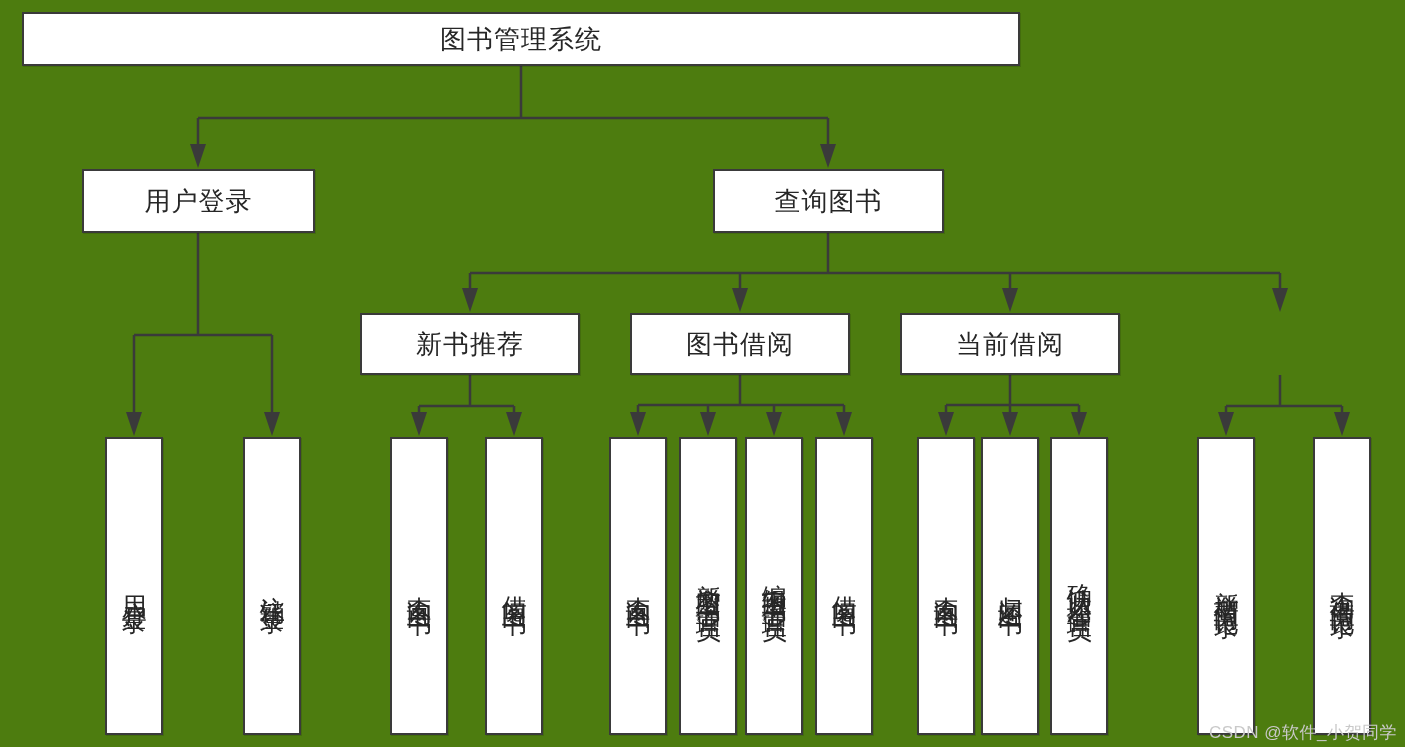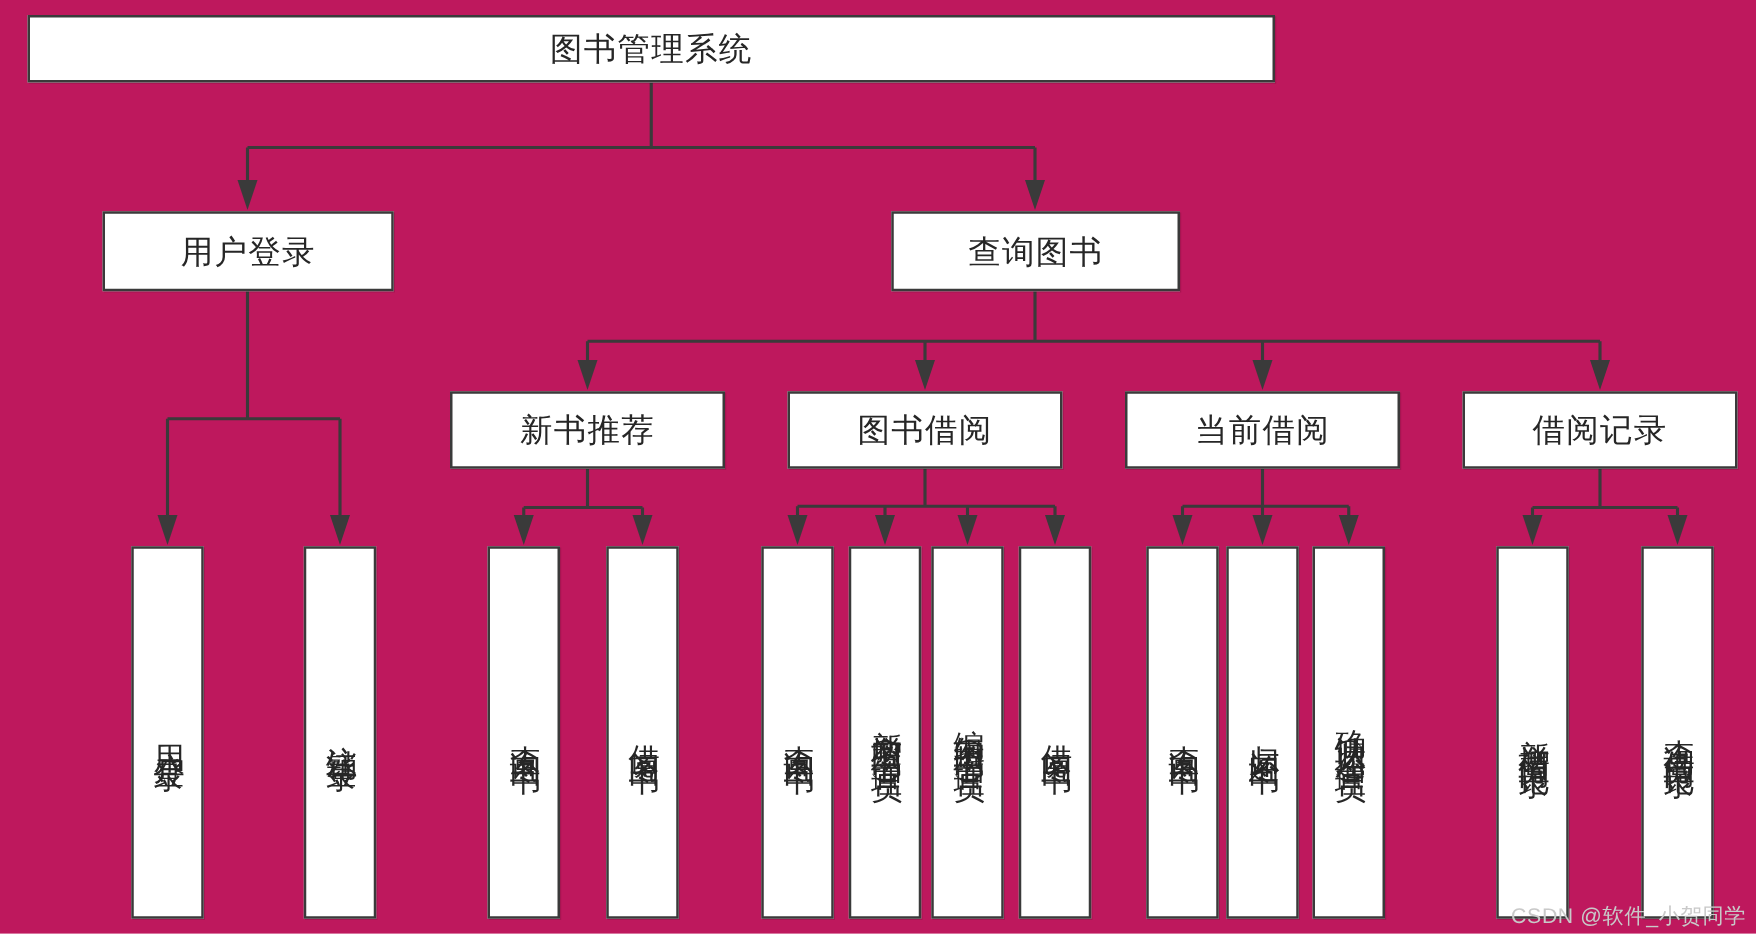--- a/index.html
+++ b/index.html
@@ -3,21 +3,21 @@
 <meta charset="utf-8">
 <style>
   * { margin: 0; padding: 0; box-sizing: border-box; }
   html, body { background: #ffffff; }
   body { font-family: "Liberation Sans", "DejaVu Sans", sans-serif; }
 
   .canvas {
     position: relative;
     width: 1405px;
     height: 747px;
-    background: #be185d;
+    background: #4d7c0f;
     overflow: hidden;
   }
 
   .wires {
     position: absolute;
     left: 0; top: 0;
     width: 1405px; height: 747px;
     pointer-events: none;
   }
 
@@ -110,23 +110,20 @@
 
   <div class="node sec-box" style="left:630px; width:220px;">
     <span class="hlabel">图书借阅</span>
   </div>
   <div class="node sec-box" style="left:360px; width:220px;">
     <span class="hlabel">新书推荐</span>
   </div>
   <div class="node sec-box" style="left:900px; width:220px;text-align:center;">
     <span class="hlabel">当前借阅</span>
   </div>
-  <div class="node sec-box" style="left:1170px; width:220px;">
-    <span class="hlabel">借阅记录</span>
-  </div>
 
   <div class="node leaf-box" style="left:105px;">
     <span class="vtext">用户登录</span>
   </div>
   <div class="node leaf-box" style="left:243px;">
     <span class="vtext">注销登录</span>
   </div>
 
   <div class="node leaf-box" style="left:390px;">
     <span class="vtext">查询图书</span>

